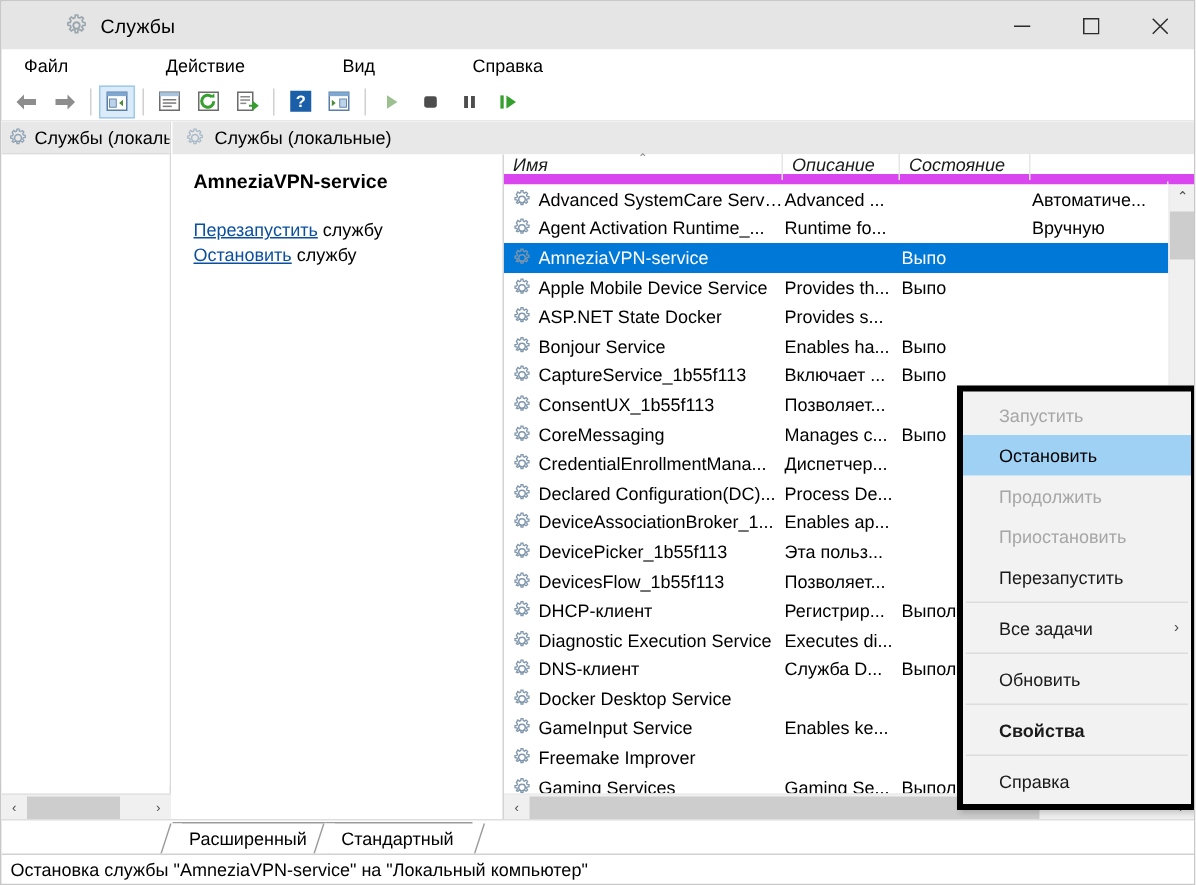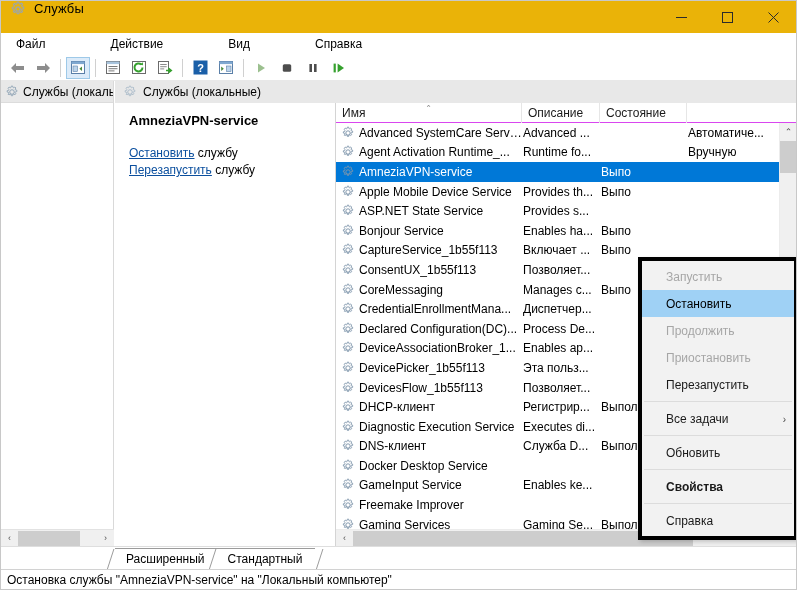--- a/index.html
+++ b/index.html
@@ -19,22 +19,22 @@
     width: 797px; height: 590px;
     background: #ffffff;
     border: 1px solid #c8c8c8;
     overflow: hidden;
   }
 
   
   .titlebar {
     position: absolute; top: 0; left: 0;
     width: 795px; height: 32px;
-    background: #eab308;
-    display: flex; 
+    background: #e5e5e5;
+    display: flex; align-items: center; padding-left: 33px;
   }
   .title-icon {
     margin-left: 9px; margin-right: 8px;
     width: 16px; height: 16px;
     display: flex; align-items: center; justify-content: center;
   }
   .gear-svg { width: 16px; height: 16px; display:block; }
   .title-text {
     font-size: 13px; color: #000; letter-spacing: .1px;
   }
@@ -174,23 +174,24 @@
   
   .list-col {
     position: relative;
     width: 460px; height: 443px;
     background: #ffffff;
   }
   .lc-head {
     position: relative;
     height: 20px;
     background: #ffffff;
-    border-bottom: 1px solid #d946ef;
+    border-bottom: 7px solid #d946ef;
     display: flex;
     align-items: center;
+    font-style: italic;
   }
   .col-h {
     position: relative;
     height: 20px;
     display: flex; align-items: center;
     padding-left: 6px;
     font-size: 12px; color: #1a1a1a;
     border-right: 1px solid #e6e6e6;
     cursor: default;
     overflow: hidden; white-space: nowrap;
@@ -498,24 +499,24 @@
           <path d="M7.2 1.2h1.6l.22 1.5 1.05.44 1.26-.87 1.13 1.13-.87 1.26.44 1.05 1.5.22v1.6l-1.5.22-.44 1.05.87 1.26-1.13 1.13-1.26-.87-1.05.44-.22 1.5H7.2l-.22-1.5-1.05-.44-1.26.87L3.54 10.6l.87-1.26-.44-1.05-1.5-.22v-1.6l1.5-.22.44-1.05-.87-1.26L4.67 2.3l1.26.87 1.05-.44z" fill="none" stroke="#9fb2c4" stroke-width="1"></path>
         </svg>
         <div class="rp-header-label">Службы (локальные)</div>
       </div>
 
       <div class="rp-body">
 
         <div class="detail-col">
           <div class="detail-title">AmneziaVPN-service</div>
           <div class="detail-link">
-            <span class="lk">Остановить</span><span> службу</span>
+            <span class="lk">Перезапустить</span><span> службу</span>
           </div>
           <div class="detail-link">
-            <span class="lk">Перезапустить</span><span> службу</span>
+            <span class="lk">Остановить</span><span> службу</span>
           </div>
         </div>
 
         <div class="list-col">
           <div class="lc-head">
             <div class="col-h col-name">
               <span>Имя</span>
               <span class="sort-caret">⌃</span>
             </div>
             <div class="col-h col-desc">
@@ -577,21 +578,21 @@
                 <div class="c-desc">Provides th...</div>
                 <div class="c-state">Выпо</div>
                 <div class="c-start"></div>
               </div>
               <div class="srow">
                 <div class="c-name">
                   <svg class="gear-svg" viewBox="0 0 16 16">
                     <path d="M8 5.5a2.5 2.5 0 100 5 2.5 2.5 0 000-5z" fill="none" stroke="#7f96ab" stroke-width="1.1"></path>
                     <path d="M7.25 1.3h1.5l.2 1.45 1.02.42 1.22-.84 1.08 1.08-.84 1.22.42 1.02 1.45.2v1.5l-1.45.2-.42 1.02.84 1.22-1.08 1.08-1.22-.84-1.02.42-.2 1.45h-1.5l-.2-1.45-1.02-.42-1.22.84L3.73 10.5l.84-1.22-.42-1.02-1.45-.2v-1.5l1.45-.2.42-1.02-.84-1.22L4.81 2.33l1.22.84 1.02-.42z" fill="none" stroke="#7f96ab" stroke-width="1"></path>
                   </svg>
-                  <span>ASP.NET State Service</span>
+                  <span>ASP.NET State Docker</span>
                 </div>
                 <div class="c-desc">Provides s...</div>
                 <div class="c-state"></div>
                 <div class="c-start"></div>
               </div>
               <div class="srow">
                 <div class="c-name">
                   <svg class="gear-svg" viewBox="0 0 16 16">
                     <path d="M8 5.5a2.5 2.5 0 100 5 2.5 2.5 0 000-5z" fill="none" stroke="#7f96ab" stroke-width="1.1"></path>
                     <path d="M7.25 1.3h1.5l.2 1.45 1.02.42 1.22-.84 1.08 1.08-.84 1.22.42 1.02 1.45.2v1.5l-1.45.2-.42 1.02.84 1.22-1.08 1.08-1.22-.84-1.02.42-.2 1.45h-1.5l-.2-1.45-1.02-.42-1.22.84L3.73 10.5l.84-1.22-.42-1.02-1.45-.2v-1.5l1.45-.2.42-1.02-.84-1.22L4.81 2.33l1.22.84 1.02-.42z" fill="none" stroke="#7f96ab" stroke-width="1"></path>

